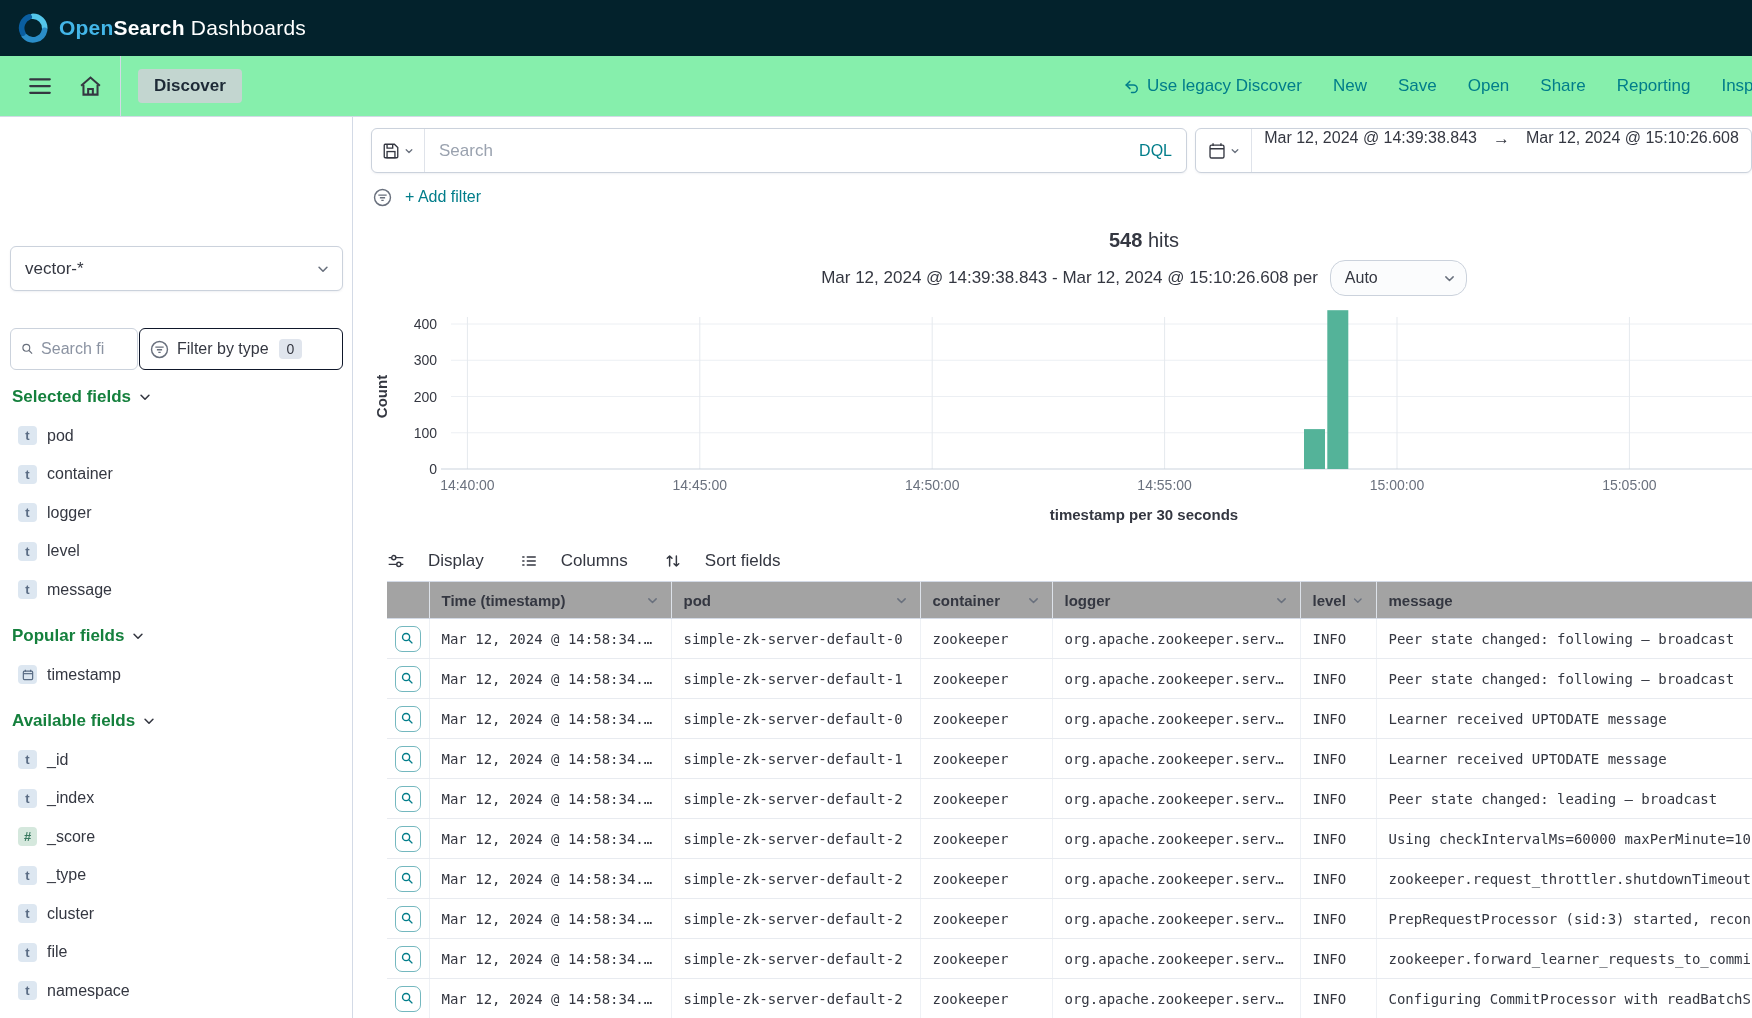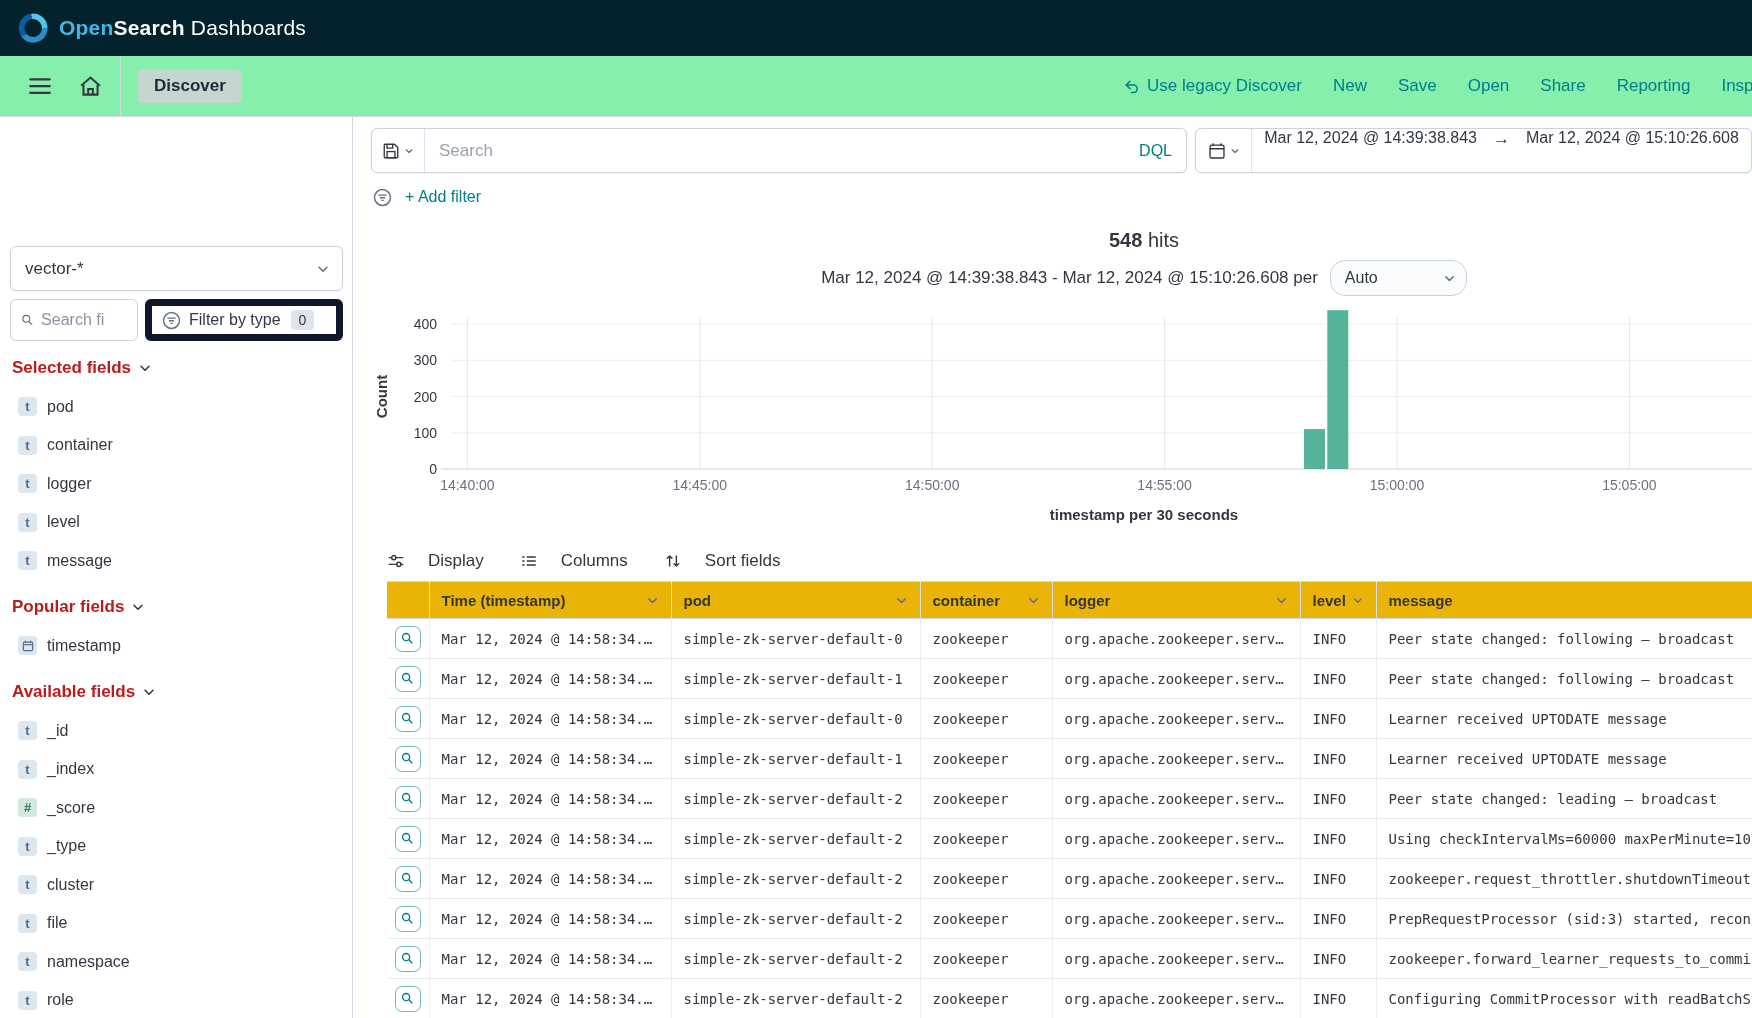--- a/index.html
+++ b/index.html
@@ -20,27 +20,27 @@
 .home-btn{margin-left:14px}
 .vdiv{width:1px;height:60px;background:#d3dae6;margin-left:12px}
 .breadcrumb-badge{margin-left:17px;background:#c3d6d0;color:#1d2a36;font-size:17px;font-weight:600;padding:7px 16px;border-radius:4px}
 .nav-links{position:absolute;left:1123px;top:50%;transform:translateY(-50%);display:flex;align-items:center;gap:31px;white-space:nowrap}
 #nav-extra{display:contents}
 .nav-link{color:#017d8a;font-size:17px;display:flex;align-items:center;gap:7px}
 
 .page{display:flex;height:901px}
 .sidebar{width:353px;min-width:353px;border-right:1px solid #d3dae6;padding:129px 9px 0 10px;overflow:hidden;background:#fff}
 .index-select{height:45px;border:1px solid #cbd2dc;border-radius:6px;background:#fff;display:flex;align-items:center;justify-content:space-between;padding:0 12px 0 14px;font-size:17px;box-shadow:0 1px 2px rgba(152,162,179,.15)}
-.field-controls{display:flex;gap:7px;margin-top:8px}
+.field-controls{display:flex;gap:1px;margin-top:37px}
 .field-search{width:128px;height:42px;border:1px solid #cbd2dc;border-radius:6px;background:#fff;display:flex;align-items:center;gap:7px;padding:0 6px 0 10px;overflow:hidden}
 .field-search input{border:none;outline:none;width:100%;font-size:16px;font-family:inherit;color:#343741;background:transparent}
 .field-search input::placeholder{color:#8b93a2}
-.filter-type-btn{flex:1;height:42px;border:7px solid #0f172a;border-radius:6px;background:#fff;display:flex;align-items:center;gap:8px;padding:0 10px;font-size:16px;color:#343741}
+.filter-type-btn{flex:1;height:42px;border:1px solid #0f172a;border-radius:6px;background:#fff;display:flex;align-items:center;gap:8px;padding:0 10px;font-size:16px;color:#343741}
 .count-badge{margin-left:2px;background:#e0e5ed;border-radius:4px;padding:2px 8px;font-size:14px}
-.fsection-head{height:38.5px;display:flex;align-items:center;gap:7px;font-size:17px;font-weight:600;color:#b91c1c;margin-top:8px;padding-left:2px;cursor:pointer}
+.fsection-head{height:38.5px;display:flex;align-items:center;gap:7px;font-size:17px;font-weight:600;color:#15803d;margin-top:8px;padding-left:2px;cursor:pointer}
 .field-item{height:38.5px;display:flex;align-items:center;gap:10px;font-size:16px;padding-left:8px;cursor:pointer}
 .fbadge{width:19px;height:19px;border-radius:4px;display:flex;align-items:center;justify-content:center;font-size:13px;font-weight:700}
 .fbadge.str{background:#dde7f1;color:#5a6c84}
 .fbadge.num{background:#d5e8dd;color:#38795f}
 .fbadge.date{background:#dde7f1;color:#5a6c84}
 
 .content{flex:1;min-width:0;padding:11px 0 0 18px;overflow:hidden}
 .search-row{display:flex;gap:8px;height:45px;width:1381px}
 .query-wrap{flex:1;display:flex;border:1px solid #cbd2dc;border-radius:6px;background:#fff;overflow:hidden;box-shadow:0 1px 2px rgba(152,162,179,.15)}
 .saved-query{width:53px;display:flex;align-items:center;justify-content:center;gap:4px;border-right:1px solid #dfe3ea}
@@ -58,21 +58,21 @@
 .hits-wrap{width:1546px;margin-top:17px;text-align:center}
 .hits-title{font-size:20px}
 .hits-sub{margin-top:8px;display:flex;align-items:center;justify-content:center;gap:12px;font-size:17px}
 .interval-select{width:137px;height:36px;border:1px solid #cbd2dc;border-radius:15px;background:#fbfcfd;display:flex;align-items:center;justify-content:space-between;padding:0 10px 0 14px;font-size:16px;cursor:pointer}
 #histogram{margin-top:13px;font-family:"Liberation Sans",sans-serif}
 .xlabel{margin-top:2px;font-size:15px;font-weight:700}
 
 .grid-toolbar{margin:28px 0 0 16px;display:flex;gap:36px}
 .gt-btn{display:flex;align-items:center;gap:23px;font-size:17px;color:#343741}
 .docs-table{margin:10px 0 0 16px;border-collapse:collapse;table-layout:fixed;width:1549px;font-family:"DejaVu Sans Mono","Liberation Mono",monospace;background:#fff}
-.docs-table th{height:37px;background:#eab308;border-top:1px solid #d3dae6;border-bottom:1px solid #d3dae6;border-right:1px solid #dde2e9;padding:0 12px;font-family:"Liberation Sans",sans-serif;font-size:15px;font-weight:700;color:#343741;text-align:left}
+.docs-table th{height:37px;background:#a3a3a3;border-top:1px solid #d3dae6;border-bottom:1px solid #d3dae6;border-right:1px solid #dde2e9;padding:0 12px;font-family:"Liberation Sans",sans-serif;font-size:15px;font-weight:700;color:#343741;text-align:left}
 .th-inner{display:flex;align-items:center;justify-content:space-between;gap:6px}
 .docs-table td{height:40px;border-bottom:1px solid #e8ebf0;border-right:1px solid #eef1f5;padding:0 12px;font-size:14px;white-space:nowrap;overflow:hidden;color:#343741}
 td.cell-icon{padding:0;text-align:center}
 .inspect-btn{width:26px;height:26px;border:1px solid rgba(1,125,138,.55);border-radius:7px;display:inline-flex;align-items:center;justify-content:center;vertical-align:middle}
 </style>
 </head>
 <body>
 
 <header class="top-bar">
   <span>

